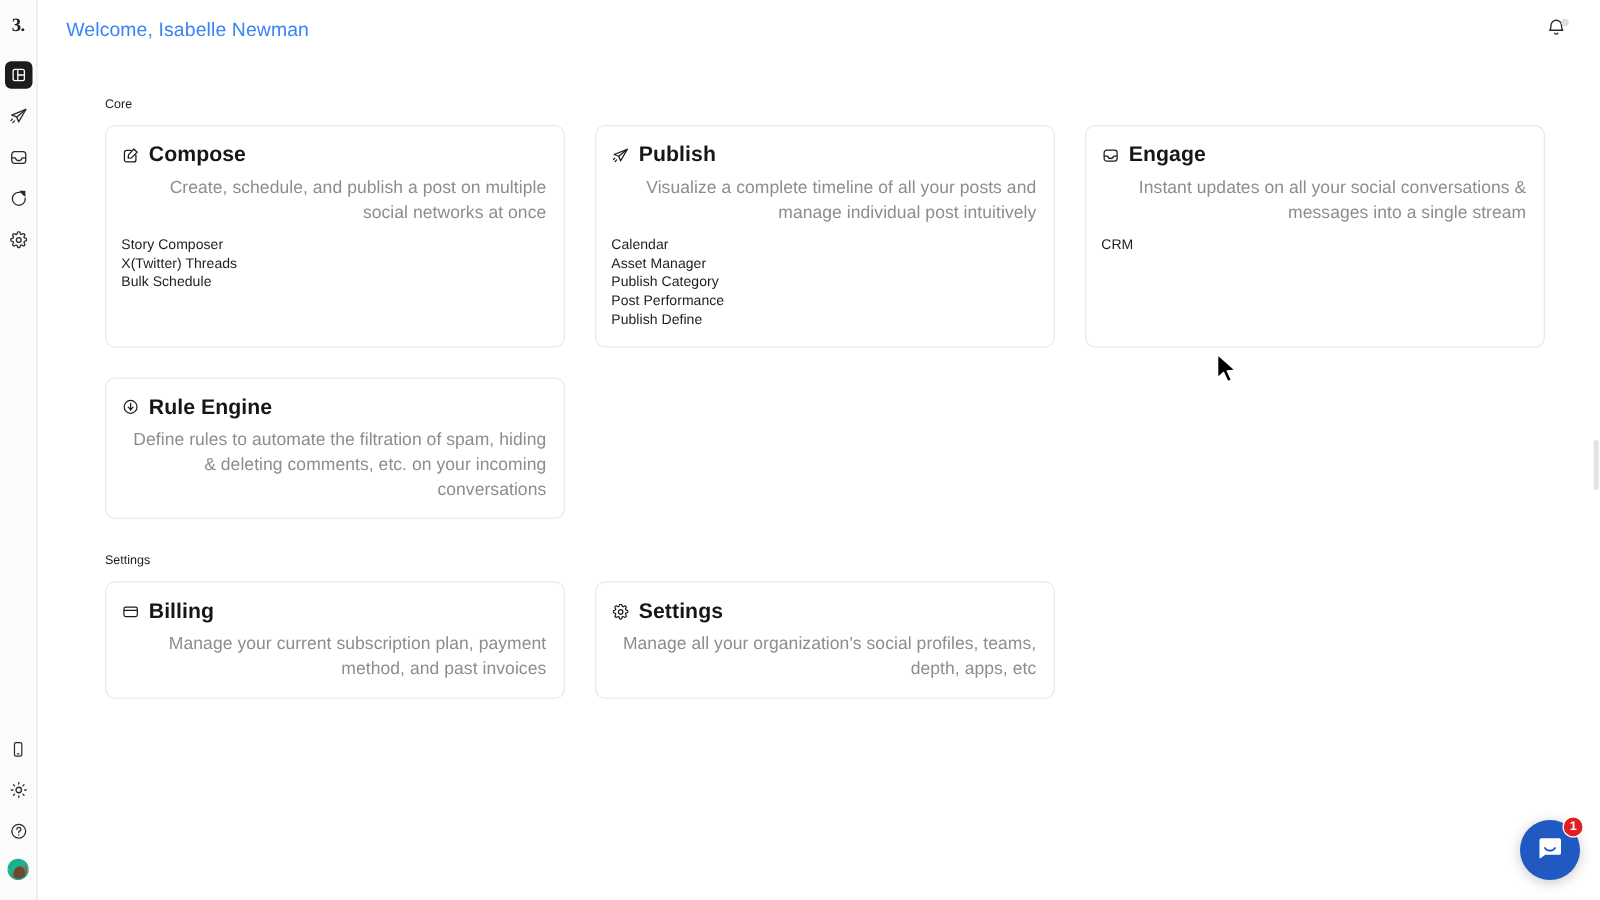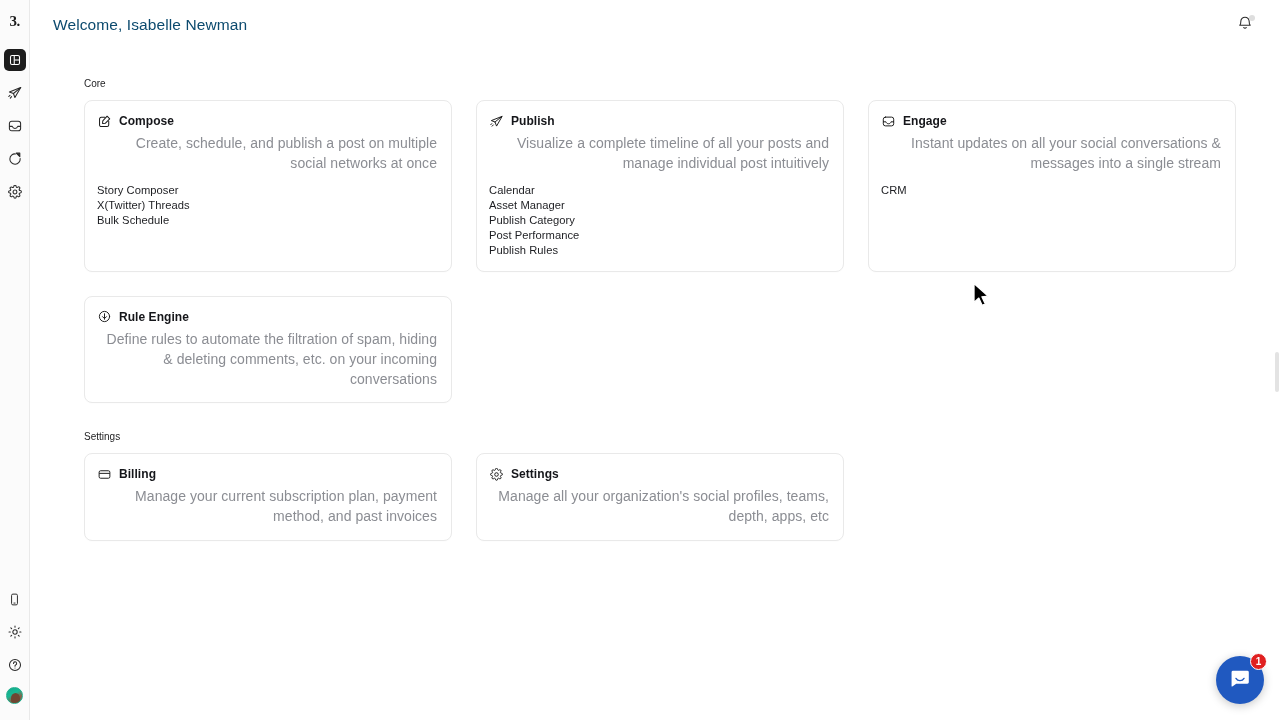--- a/index.html
+++ b/index.html
@@ -60,21 +60,21 @@
     flex:1 1 auto; height:720px;
     position:relative;
     overflow:hidden;
     background:#ffffff;
   }
   .topbar {
     height:49px;
     display:flex; align-items:center; justify-content:space-between;
     padding:0 24px 0 23px;
   }
-  .page-title { font-size:15.5px; color:#0c4a6e; font-weight:400; letter-spacing:0.1px; }
+  .page-title { font-size:15.5px; color:#3b82f6; font-weight:400; letter-spacing:0.1px; }
   .bell-wrap { position:relative; width:22px; height:22px; cursor:pointer; display:flex; align-items:center; justify-content:center; }
   .bell-dot { position:absolute; top:1px; right:1px; width:6px; height:6px; border-radius:50%; background:#dedede; }
 
   .content { padding:0 24px 0 24px; }
 
   .section-title {
     font-size:10px; color:#1d1d1f; font-weight:400;
     margin:29px 0 0 30px;
   }
   .section-title.settings-title { margin-top:28px; }
@@ -89,21 +89,21 @@
     padding:13px 13px 13px 12px;
     cursor:pointer;
     box-shadow:0 1px 1px rgba(0,0,0,0.012);
   }
   .card.tall { min-height:155px; }
   .card.short { min-height:78px; }
   .card.settings-card { min-height:72px; }
 
   .card-head { display:flex; align-items:center; gap:8px; }
   .card-head .ci { width:14px; height:14px; display:flex; align-items:center; justify-content:center; color:#1b1b1b; flex:0 0 14px; }
-  .card-title { font-size:12px; font-weight:700; color:#15161a; letter-spacing:0.05px; }
+  .card-title { font-size:17px; font-weight:700; color:#15161a; letter-spacing:0.05px; }
   .card-desc {
     font-size:14px; color:#8b8d93; line-height:1.42;
     margin-top:6px; max-width:340px; letter-spacing:0.05px;text-align:right;
   }
   .card-links { margin-top:9px; }
   .card-link {
     font-size:11.2px; color:#1c1d21; line-height:15px;
     letter-spacing:0.05px; cursor:pointer; width:fit-content;
   }
 
@@ -280,21 +280,21 @@
               </svg>
             </span>
             <span class="card-title">Publish</span>
           </div>
           <div class="card-desc">Visualize a complete timeline of all your posts and manage individual post intuitively</div>
           <div class="card-links">
             <div class="card-link">Calendar</div>
             <div class="card-link">Asset Manager</div>
             <div class="card-link">Publish Category</div>
             <div class="card-link">Post Performance</div>
-            <div class="card-link">Publish Rules</div>
+            <div class="card-link">Publish Define</div>
           </div>
         </div>
 
         <div class="card tall">
           <div class="card-head">
             <span class="ci">
               <svg width="13" height="13" viewBox="0 0 16 16" fill="none" stroke="currentColor" stroke-width="1.2" stroke-linejoin="round" stroke-linecap="round">
                 <rect x="1.6" y="2.6" width="12.8" height="10.8" rx="2.6"></rect>
                 <path d="M1.8 8.4h3.1c.5 1.6 1.6 2.4 3.1 2.4s2.6-.8 3.1-2.4h3.1"></path>
               </svg>

